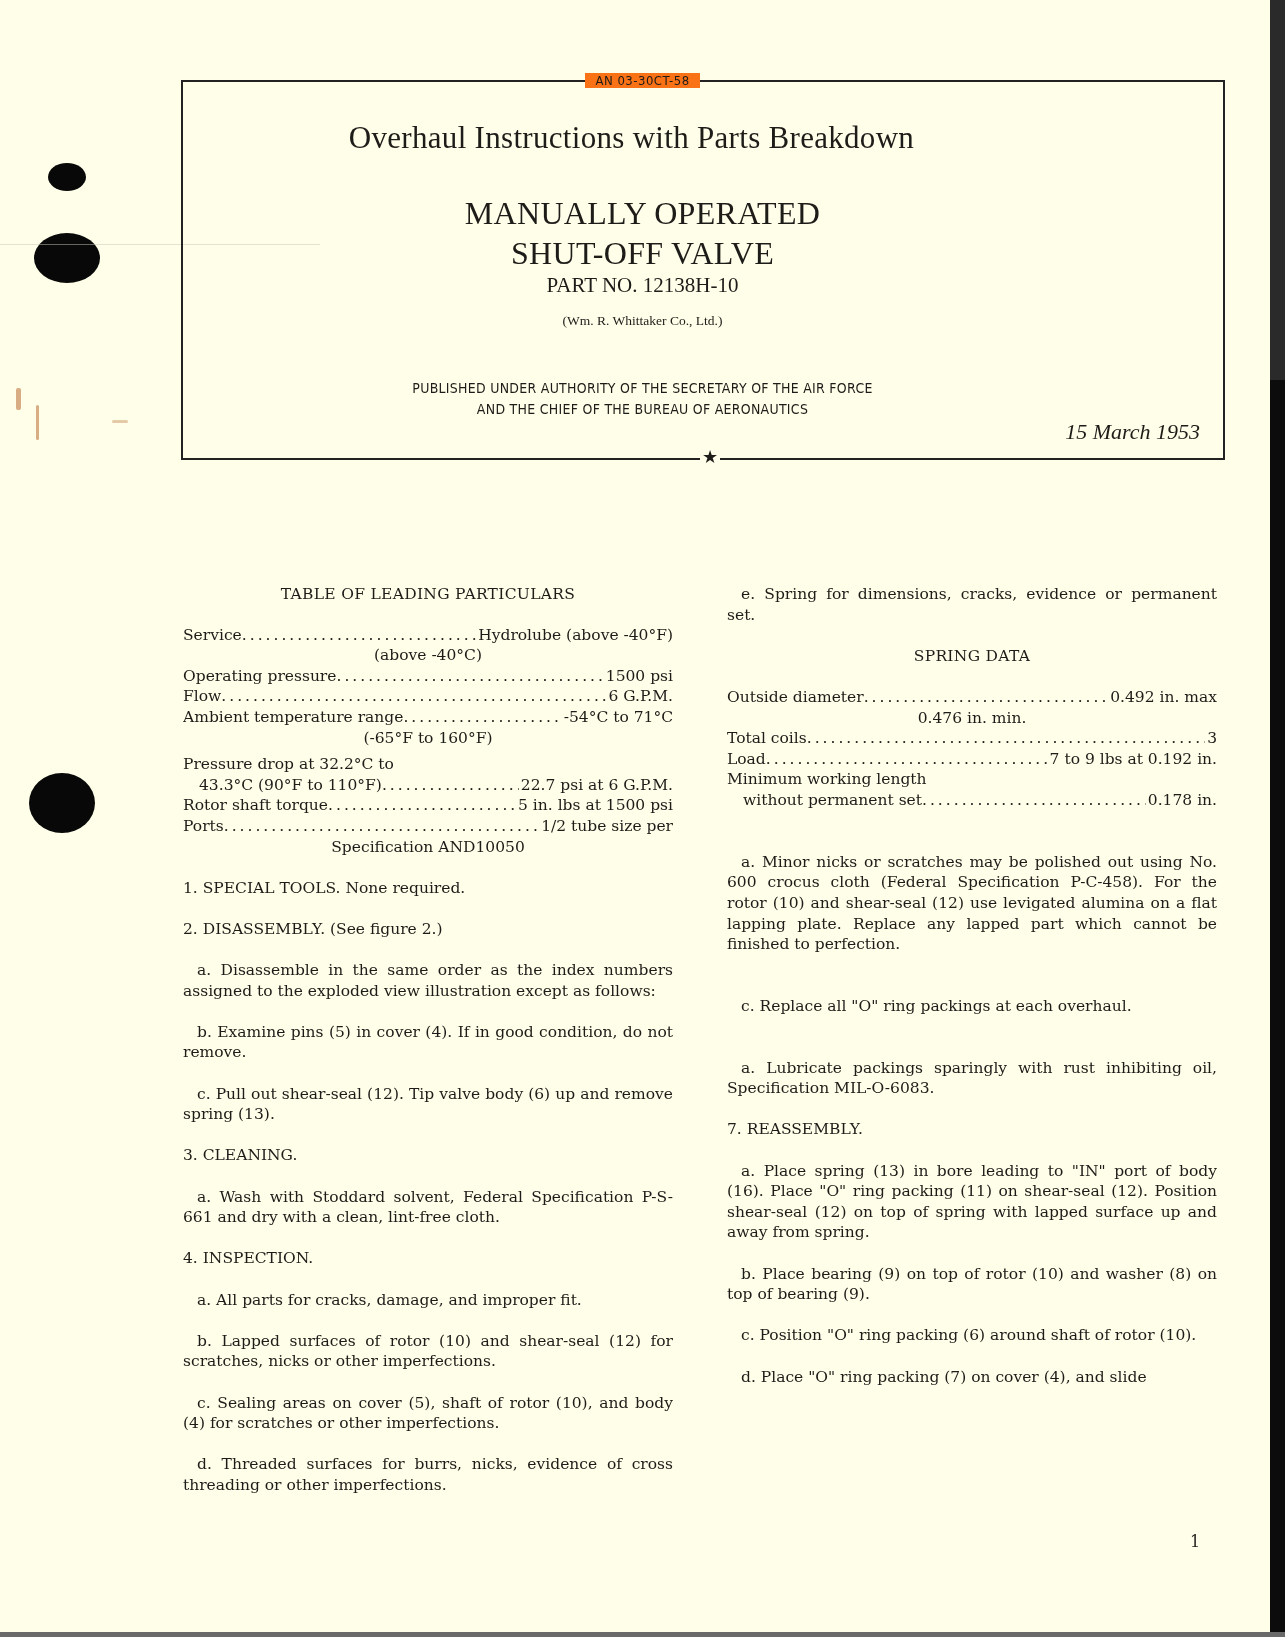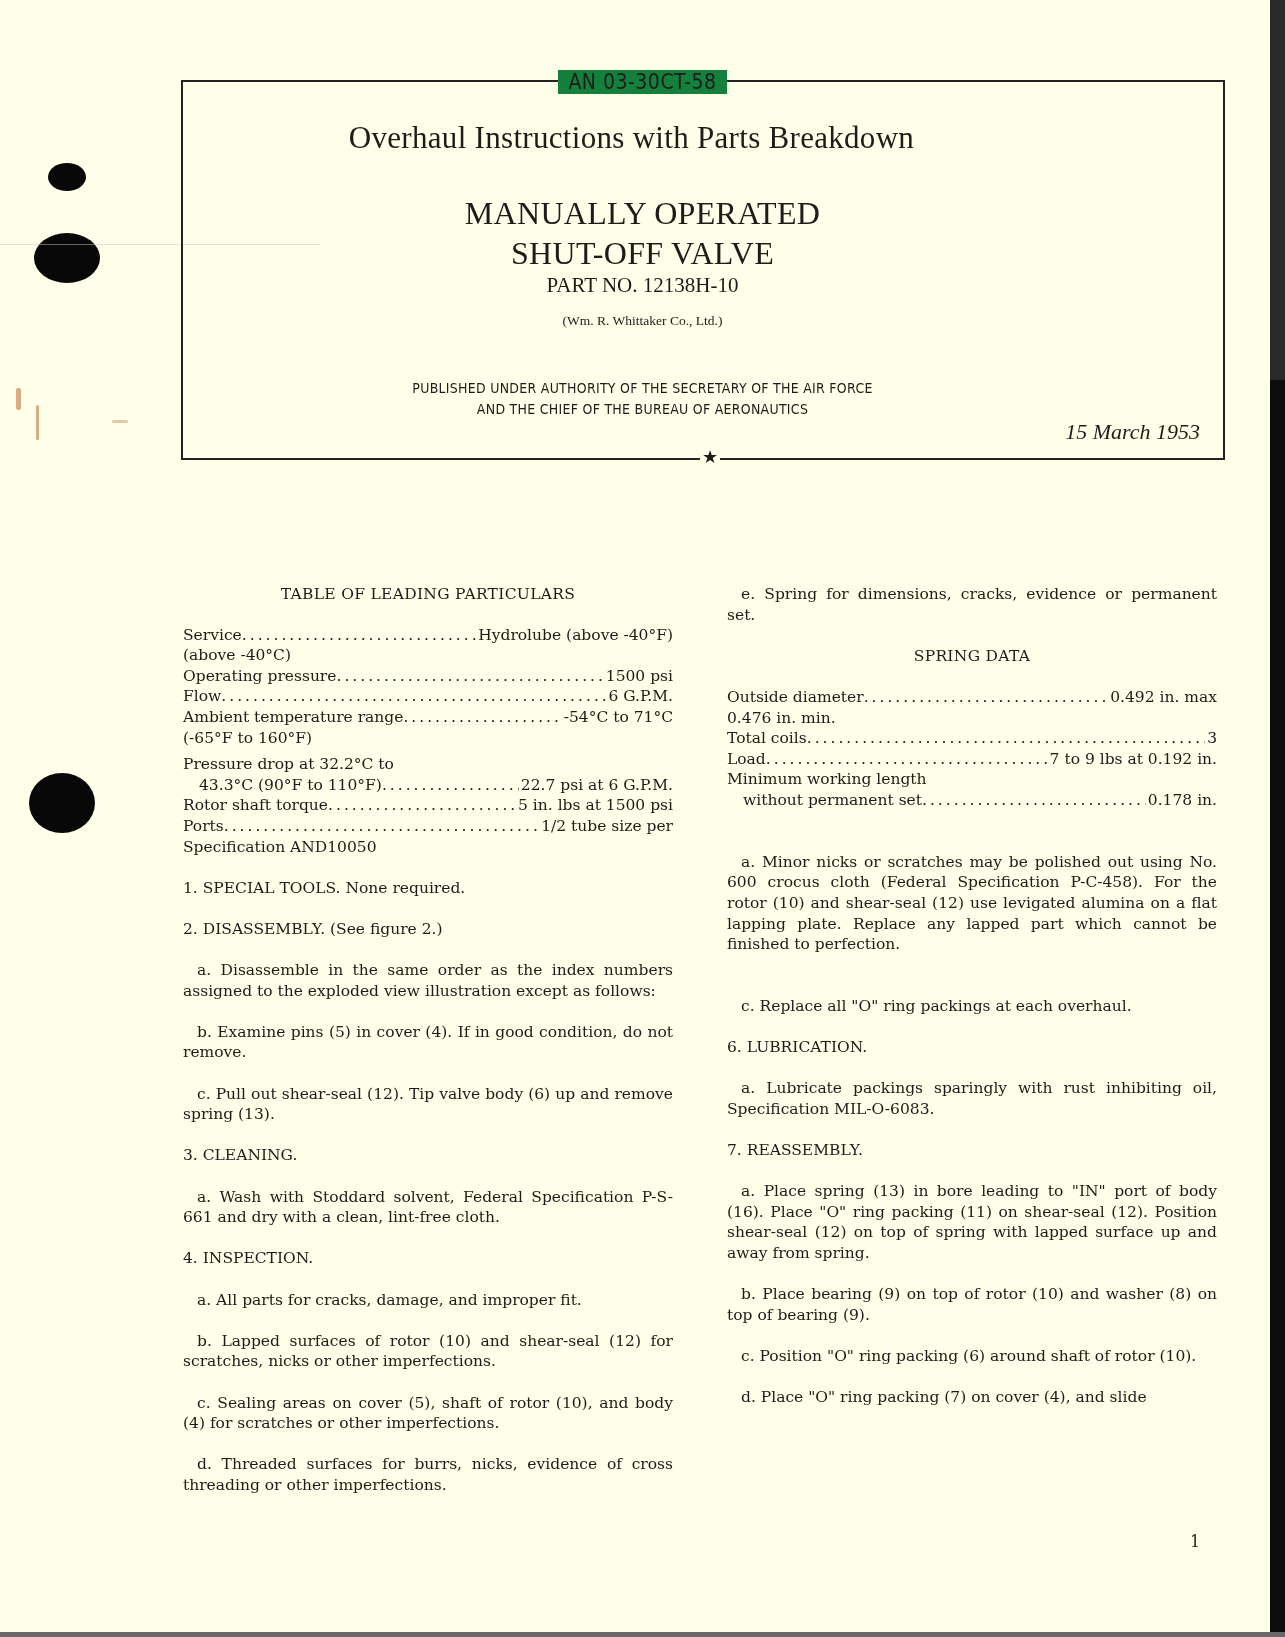--- a/index.html
+++ b/index.html
@@ -24,22 +24,22 @@
     .stain { position:absolute; background:#b86a30; opacity:0.55; border-radius:2px; }
 
     
     .docnum-line {
       position: absolute; left: 181px; top: 80px; width: 1042px; height: 2px; background: #222;
     }
     .docnum {
       position: absolute; left: 0; width: 1285px; top: 70px; text-align: center;
     }
     .docnum span {
-      background: #15803d; padding: 0 10px;
-      font-family: "DejaVu Sans Condensed", "DejaVu Sans", sans-serif; font-size: 21px; letter-spacing: 0.5px;
+      background: #f97316; padding: 0 10px;
+      font-family: "DejaVu Sans Condensed", "DejaVu Sans", sans-serif; font-size: 13px; letter-spacing: 0.5px;
     }
     .box {
       position: absolute; left: 181px; top: 80px; width: 1040px; height: 378px;
       border-left: 2px solid #222; border-right: 2px solid #222; border-bottom: 2px solid #222;
     }
     .star {
       position: absolute; left: 700px; top: 448px; font-size: 18px; line-height: 18px;
       background: #fefee9; padding: 0 2px;
     }
     .title1 {
@@ -75,21 +75,21 @@
 
     .center-head { text-align: center; letter-spacing: 0.3px; }
     .spacer { height: 20.6px; }
     .spacer-half { height: 10px; }
 
     .lead-row { display: flex; align-items: baseline; white-space: nowrap; overflow: hidden; }
     .lead-row .label { flex: 0 0 auto; }
     .lead-row .dots { flex: 1 1 auto; overflow: hidden; letter-spacing: 3px; }
     .lead-row .dots::before { content: "................................................................................................................................"; }
     .lead-row .val { flex: 0 0 auto; padding-left: 2px; }
-    .cont-row { text-align: left; white-space: nowrap; }
+    .cont-row { text-align: center; white-space: nowrap; }
     .indent-row { padding-left: 16px; align-items: flex-end; }
 
     .para { text-align: justify; text-indent: 14px; }
     .heading { text-indent: 0; }
 
     .pagenum { position: absolute; left: 1190px; top: 1532px; font-size: 16px; }
     .faint-line { position:absolute; left:0; top:244px; width: 320px; height:1px; background: #c8c8b8; opacity: 0.5;}
   </style>
 </head>
 <body>
@@ -227,21 +227,20 @@
         <span class="val">0.178 in.</span>
     </div>
 
     <div class="spacer"></div>
     <div class="spacer"></div>
     <div class="para">a.  Minor nicks or scratches may be polished out using No. 600 crocus cloth (Federal Specification P-C-458).  For the rotor (10) and shear-seal (12) use levigated alumina on a flat lapping plate.  Replace any lapped part which cannot be finished to perfection.</div>
     <div class="spacer"></div>
     <div class="spacer"></div>
     <div class="para">c.  Replace all "O" ring packings at each overhaul.</div>
     <div class="spacer"></div>
-    <div class="heading">6.  LUBRICATION.</div>
     <div class="spacer"></div>
     <div class="para">a.  Lubricate packings sparingly with rust inhibiting oil, Specification MIL-O-6083.</div>
     <div class="spacer"></div>
     <div class="heading">7.  REASSEMBLY.</div>
     <div class="spacer"></div>
     <div class="para">a.  Place spring (13) in bore leading to "IN" port of body (16).  Place "O" ring packing (11) on shear-seal (12).  Position shear-seal (12) on top of spring with lapped surface up and away from spring.</div>
     <div class="spacer"></div>
     <div class="para">b.  Place bearing (9) on top of rotor (10) and washer (8) on top of bearing (9).</div>
     <div class="spacer"></div>
     <div class="para">c.  Position "O" ring packing (6) around shaft of rotor (10).</div>

